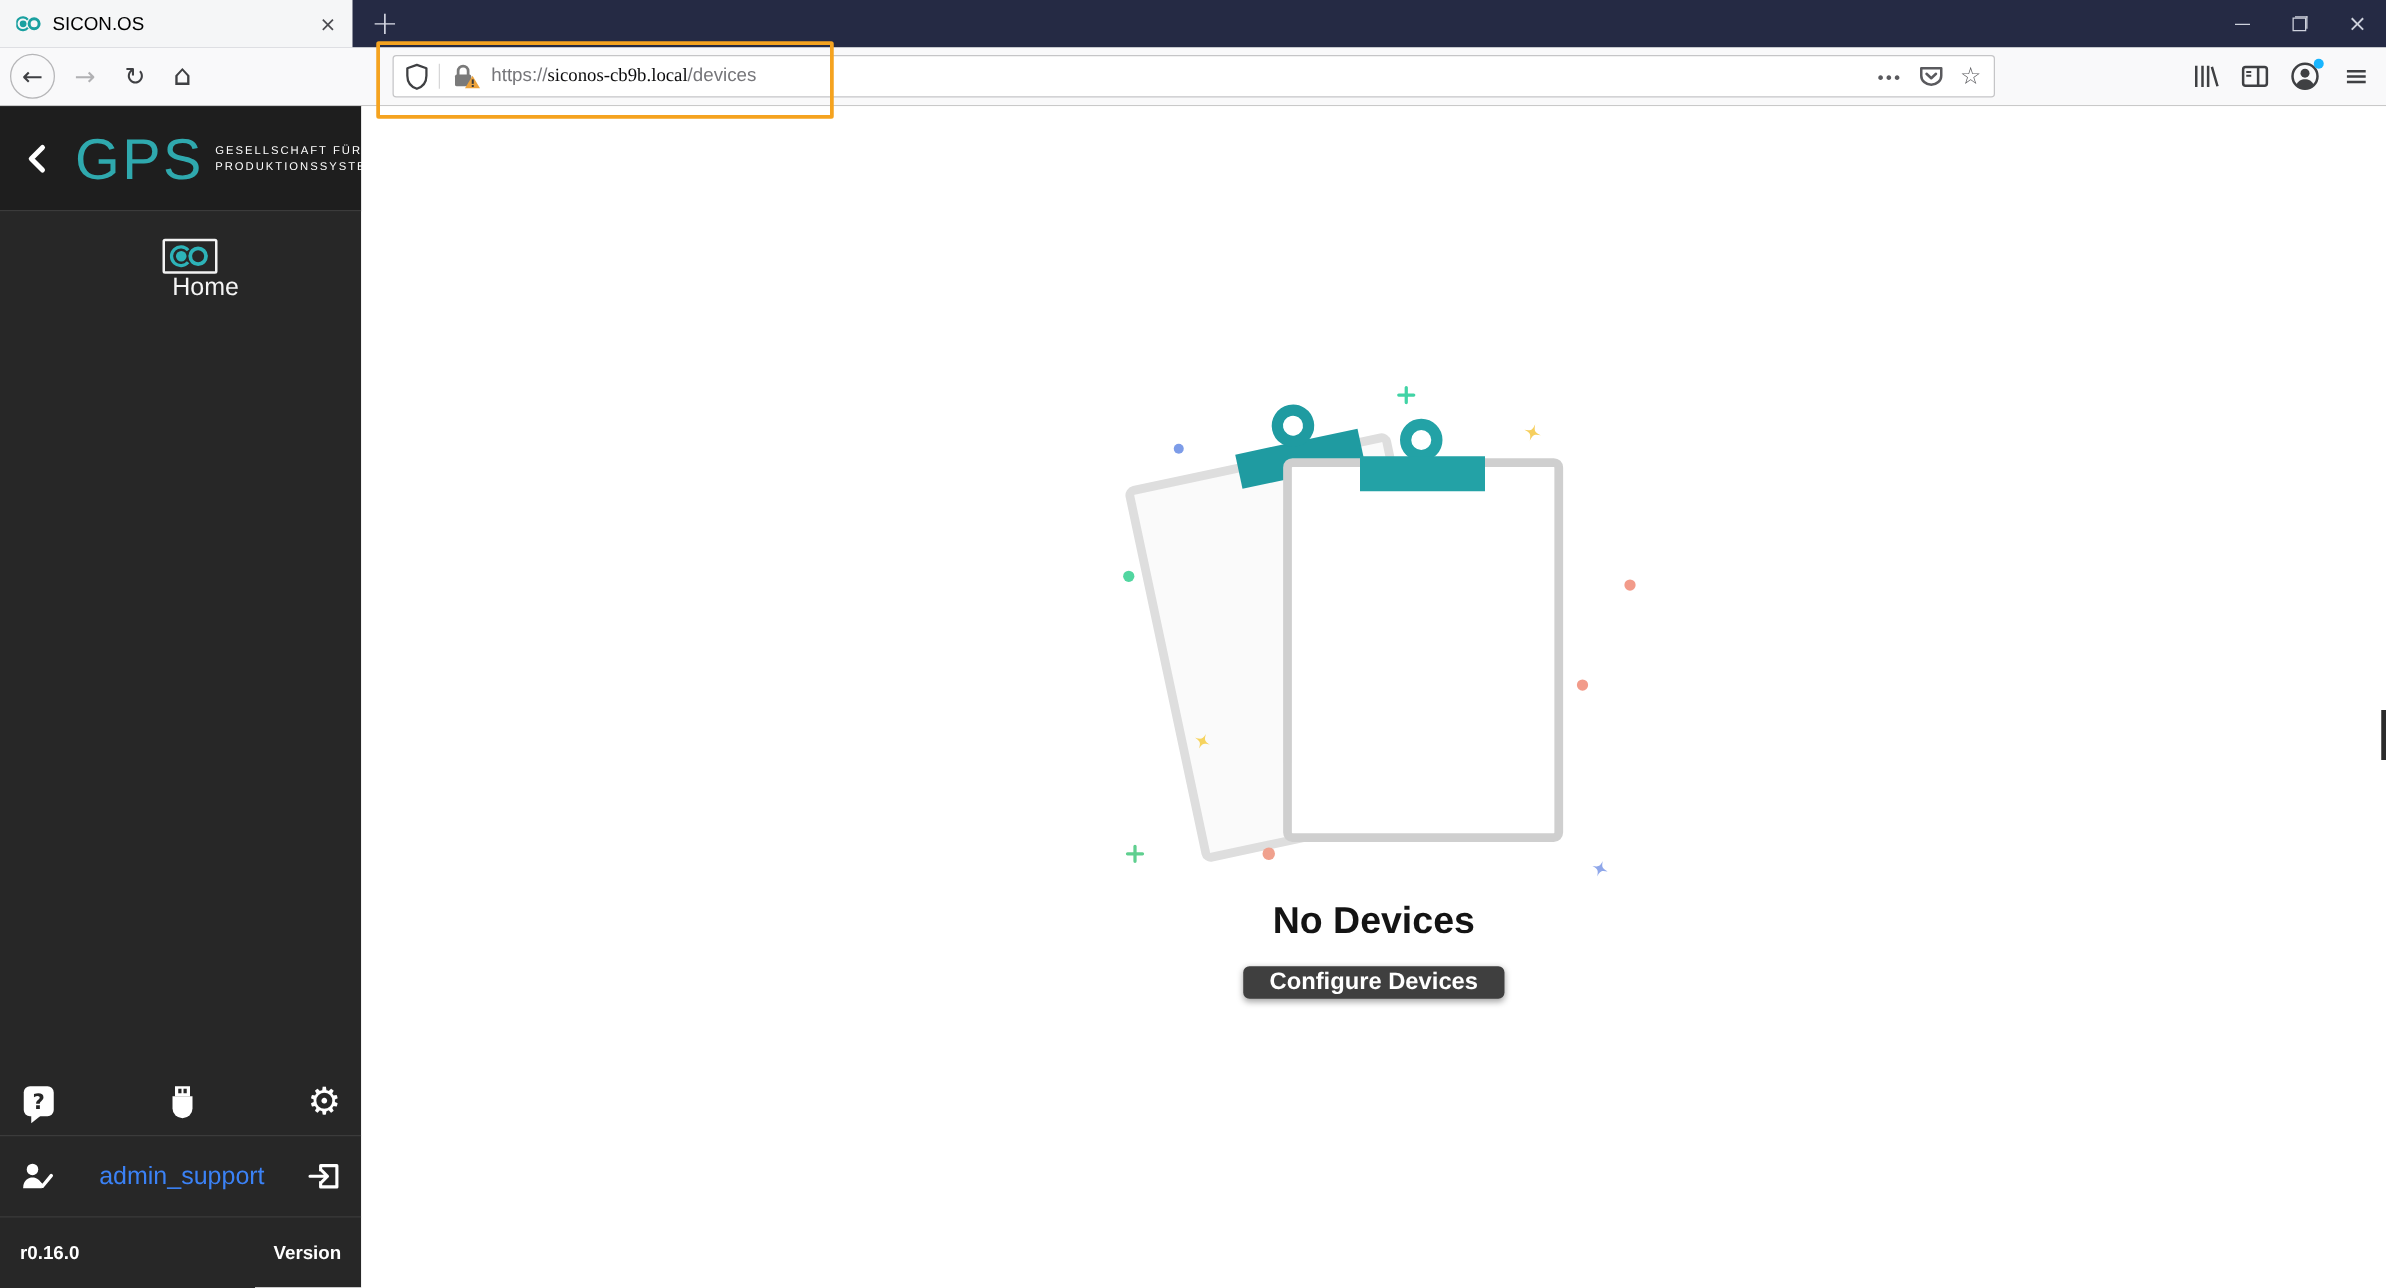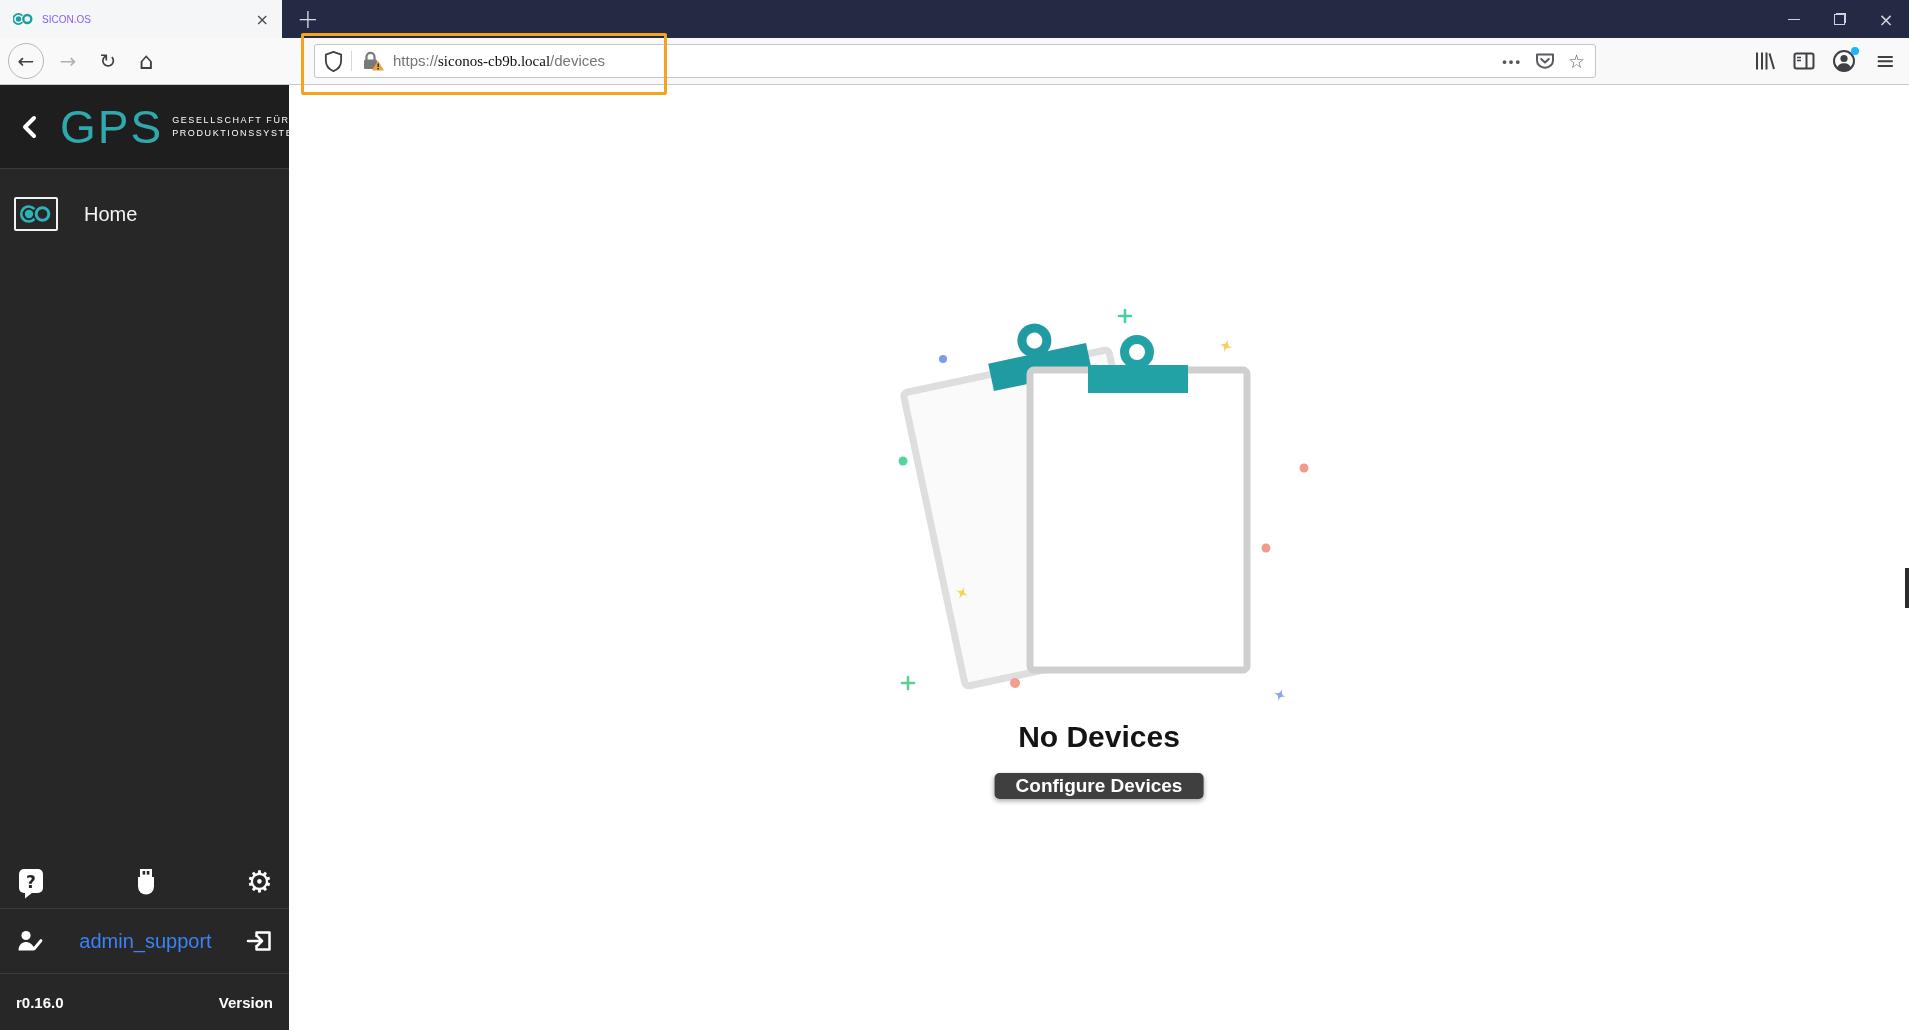--- a/index.html
+++ b/index.html
@@ -4,21 +4,21 @@
 <style>
   * { margin:0; padding:0; box-sizing:border-box; }
   html,body { width:1909px; height:1030px; overflow:hidden; background:#fff;
               font-family:"Liberation Sans", sans-serif; }
   .screen { position:relative; width:1909px; height:1030px; }
 
   
   .tabbar { position:absolute; left:0; top:0; width:100%; height:38px; background:#252a44; }
   .tab { position:absolute; left:0; top:0; width:282px; height:38px; background:#f5f6f7;
          display:flex; align-items:center; padding:0 10px 0 13px; }
-  .tab-title { flex:1; font-size:10px; color:#8b5cf6; margin-left:9px; white-space:nowrap; overflow:hidden; }
+  .tab-title { flex:1; font-size:15px; color:#000000; margin-left:9px; white-space:nowrap; overflow:hidden; }
   .tab-close { font-size:16px; color:#4b4b50; cursor:default; padding:0 3px;
                font-family:"DejaVu Sans", sans-serif; }
   .newtab { position:absolute; left:290px; top:0; width:36px; height:38px; color:#d6d9e4;
             font-size:26px; font-weight:300; display:flex; align-items:center; justify-content:center;
             font-family:"DejaVu Sans", sans-serif; }
   .wincontrols { position:absolute; right:0; top:0; height:38px; display:flex; }
   .winbtn { width:46px; height:38px; display:flex; align-items:center; justify-content:center; }
   .min-glyph { display:inline-block; width:12px; border-top:1.6px solid #cfd2dd; }
   .restore-glyph { position:relative; display:inline-block; width:12px; height:12px; }
   .restore-glyph::before { content:""; position:absolute; left:0; bottom:0; width:9px; height:9px; border:1.3px solid #cfd2dd; }
@@ -61,21 +61,21 @@
 
   
   .sidebar { position:absolute; left:0; top:85px; width:289px; height:945px; background:#272727;
              display:flex; flex-direction:column; color:#fff; }
   .sb-header { height:84px; background:#1e1e1e; border-bottom:1px solid #3b3b3b;
                display:flex; align-items:center; padding-left:20px; }
   .sb-chevron { width:22px; display:flex; align-items:center; }
   .gps-logo { margin-left:22px; font-size:46px; color:#2fa9ae; letter-spacing:2px; line-height:1; }
   .gps-sub { margin-left:9px; font-size:9px; font-weight:normal; letter-spacing:1.6px; line-height:1.4; color:#fff; }
   .sb-nav { margin-top:22px; }
-  .sb-item { height:46px; display:flex; align-items:center; padding-left:14px; cursor:default; }
+  .sb-item { height:46px; display:flex; align-items:center; padding-left:14px; cursor:default;flex-direction:column; }
   .sb-item-icon { width:44px; height:34px; border:2px solid #f2f2f2; border-radius:2px;
                   display:flex; align-items:center; justify-content:center; }
   .sb-item-label { margin-left:26px; font-size:20px; color:#f5f5f5; }
   .sb-spacer { flex:1; }
   .sb-tools { height:52px; display:flex; align-items:center; justify-content:space-between; padding:0 16px; }
   .sb-divider { height:1px; background:#3b3b3b; }
   .sb-user { height:64px; display:flex; align-items:center; padding:0 16px; }
   .sb-user-name { flex:1; text-align:center; font-size:20px; color:#3b82f6; }
   .sb-footer { height:56px; display:flex; align-items:center; justify-content:space-between;
                padding:0 16px; font-size:15px; font-weight:bold; color:#fff; }

